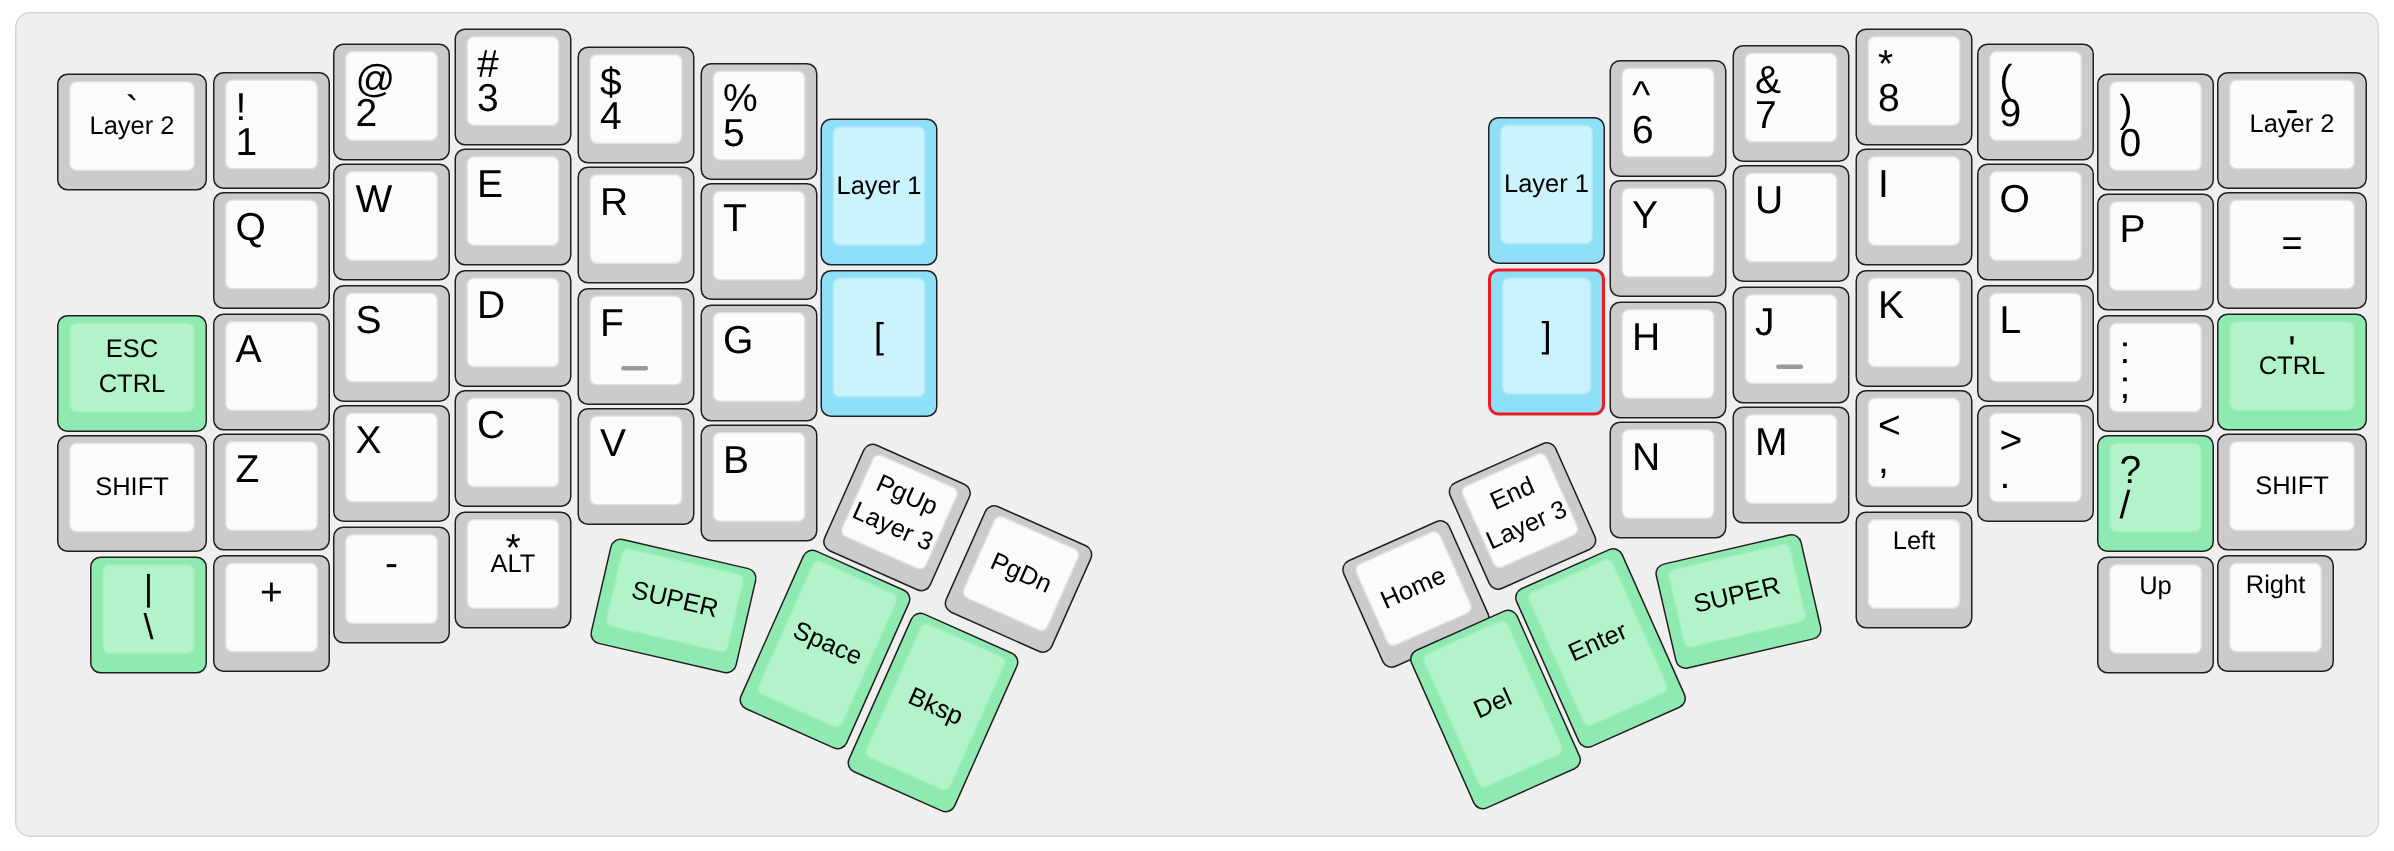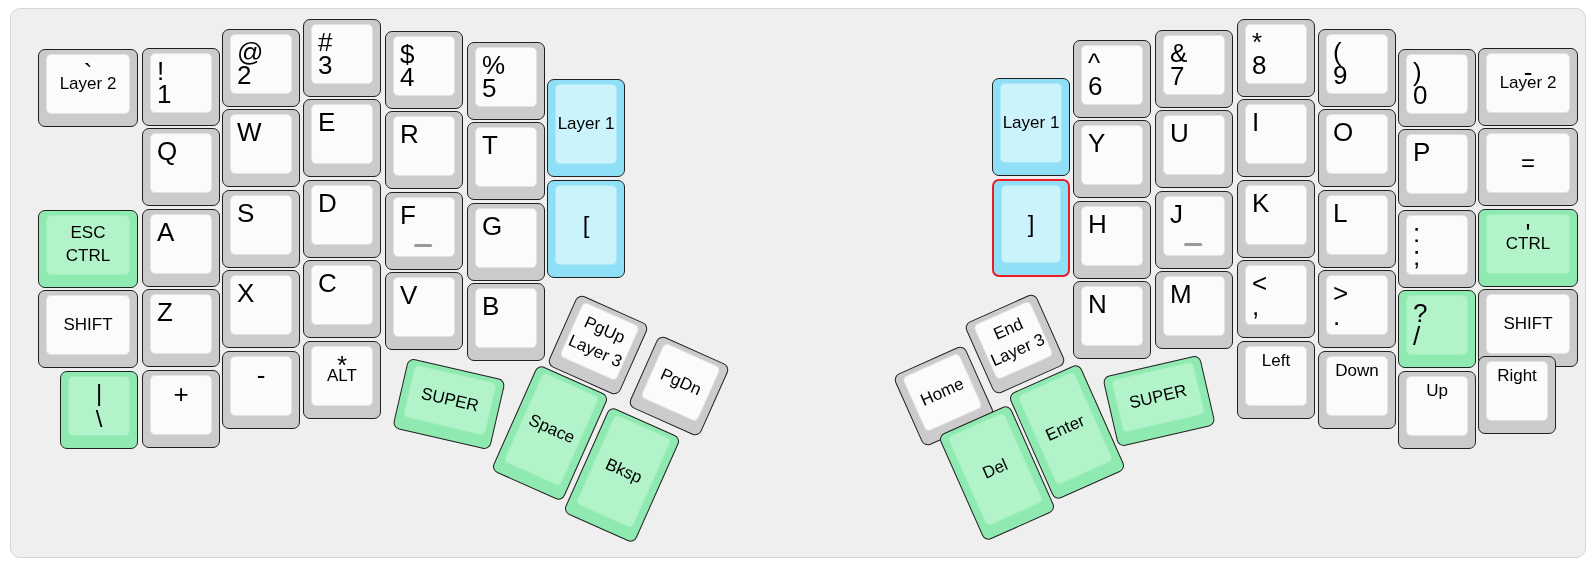--- a/index.html
+++ b/index.html
@@ -338,25 +338,20 @@
       <div class="keytop">
         <span class="leg tl char">L</span>
       </div>
     </div>
     <div class="key gray" style="left: 1318px; top: 270px; width: 78px; height: 78px;">
       <div class="keytop">
         <span class="leg tl char">&gt;</span>
         <span class="leg bl char">.</span>
       </div>
     </div>
-    <div class="key gray" style="left: 1318px; top: 351px; width: 78px; height: 78px;">
-      <div class="keytop">
-        <span class="leg tc word">Down</span>
-      </div>
-    </div>
     <div class="key gray" style="left: 1398px; top: 49px; width: 78px; height: 78px;">
       <div class="keytop">
         <span class="leg tl char">)</span>
         <span class="leg bl char">0</span>
       </div>
     </div>
     <div class="key gray" style="left: 1398px; top: 129px; width: 78px; height: 78px;">
       <div class="keytop">
         <span class="leg tl char">P</span>
       </div>
@@ -401,21 +396,21 @@
         </div>
       </div>
     </div>
     <div class="key gray" style="left: 1478px; top: 289px; width: 100px; height: 78px;">
       <div class="keytop">
         <div class="cen">
           <div class="line">SHIFT</div>
         </div>
       </div>
     </div>
-    <div class="key gray" style="left: 1478px; top: 356px; width: 78px; height: 78px;">
+    <div class="key gray" style="left: 1478px; top: 370px; width: 78px; height: 78px;">
       <div class="keytop">
         <span class="leg tc word">Right</span>
       </div>
     </div>
     <div class="key gray" style="left: 905px; top: 357px; width: 78px; height: 78px; transform: rotate(-24deg);">
       <div class="keytop">
         <div class="cen">
           <div class="line">Home</div>
         </div>
       </div>

